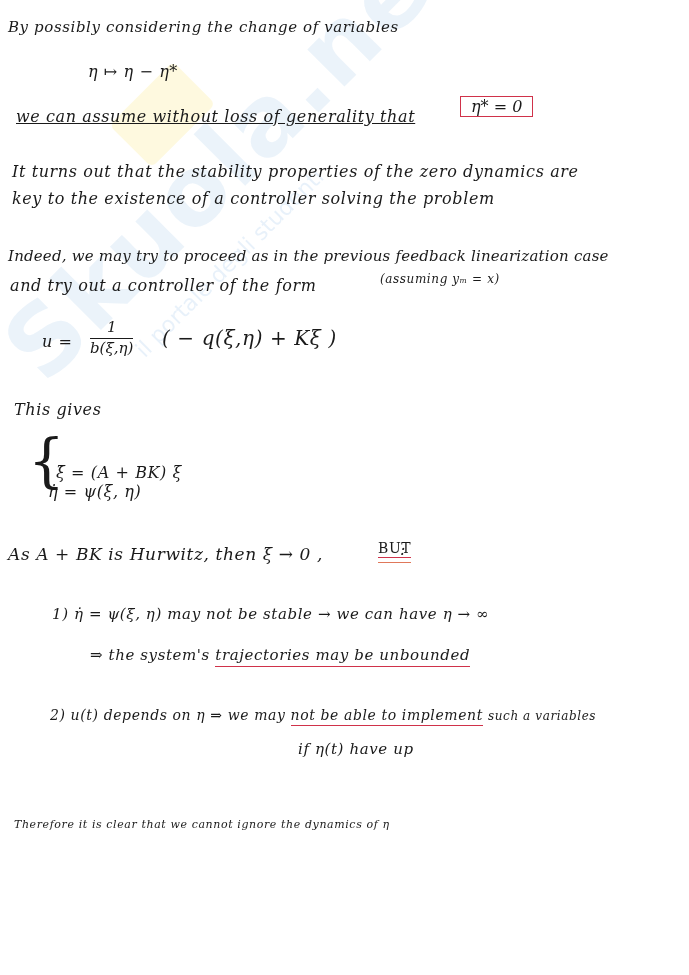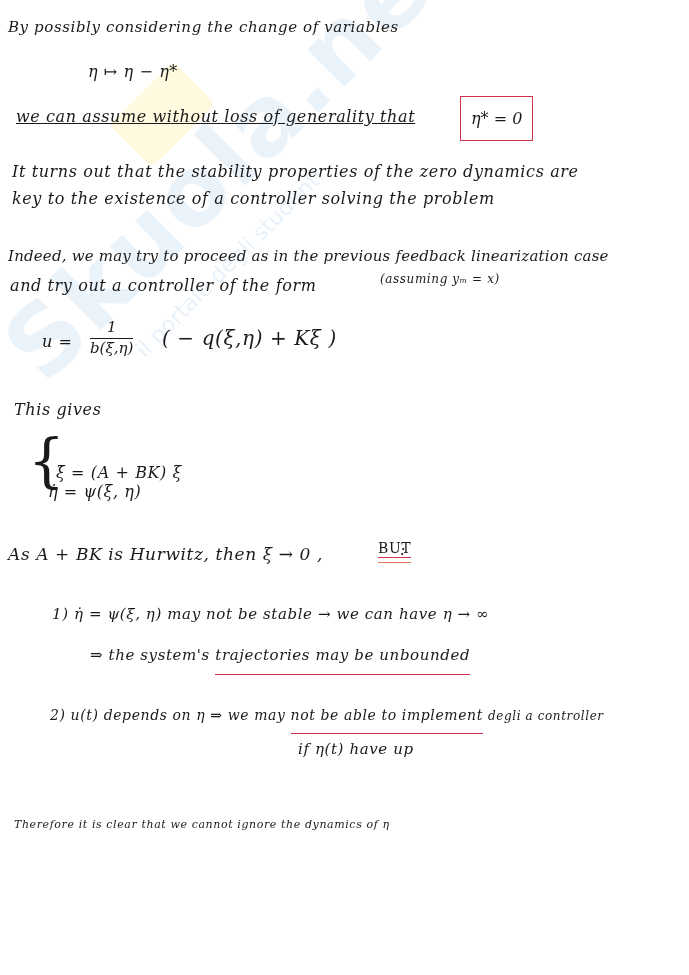--- a/index.html
+++ b/index.html
@@ -23,24 +23,24 @@
   .wm-yellow {
     position: absolute; width: 90px; height: 60px; background: rgba(250,235,140,0.28);
     left: 160px; top: 40px; border-radius: 6px;
   }
   .line {
     position: absolute; font-size: 16px; white-space: nowrap; letter-spacing: 0.6px;
     font-style: italic; font-family: "DejaVu Serif", serif;
   }
   .math { font-family: "DejaVu Serif", serif; font-style: italic; }
   .boxed {
-    position: absolute; border: 1.5px solid #d0324a; padding: 12px 10px;
+    position: absolute; border: 1.5px solid #d0324a; padding: 0 10px;
     font-size: 16px; font-style: italic;
   }
-  .ul-red { border-bottom: 1.5px solid #d0324a; padding-bottom: 10px; }
+  .ul-red { border-bottom: 1.5px solid #d0324a; padding-bottom: 2px; }
   .double-ul { position: relative; display: inline-block; margin-left: 16px; }
   .double-ul::after {
     content: ""; position: absolute; left: 0; right: 0; bottom: -7px; height: 4px;
     border-top: 1.5px solid #d0324a; border-bottom: 1.5px solid #e0785a;
   }
   .frac { position: absolute; text-align: center; font-style: italic; font-size: 15px; }
   .frac .num { border-bottom: 1px solid #1a1a1a; padding: 0 4px 2px; }
   .brace { position: absolute; font-size: 58px; font-weight: 200; line-height: 1; }
 </style>
 </head>
@@ -84,17 +84,17 @@
 
 <div class="line math" style="left:52px; top:605px; font-size:15px;">1)  η̇ = ψ(ξ, η) may not be stable  →  we can have  η → ∞</div>
 <div class="line" style="left:90px; top:646px; font-size:15px;">
   <span>⇒ the system's</span>
   <span class="ul-red">trajectories may be unbounded</span>
 </div>
 
 <div class="line math" style="left:50px; top:707px; font-size:14px;">
   <span>2)  u(t) depends on η  ⇒  we may</span>
   <span class="ul-red">not be able to implement</span>
-  <span style="font-size:12px;">degli a controller</span>
+  <span style="font-size:12px;">such a variables</span>
 </div>
 <div class="line math" style="left:298px; top:740px; font-size:15px;">if η(t) have up</div>
 
 <div class="line" style="left:14px; top:818px; font-size:11px;">Therefore it is clear that we cannot ignore the dynamics of η</div>
 
 </body></html>

